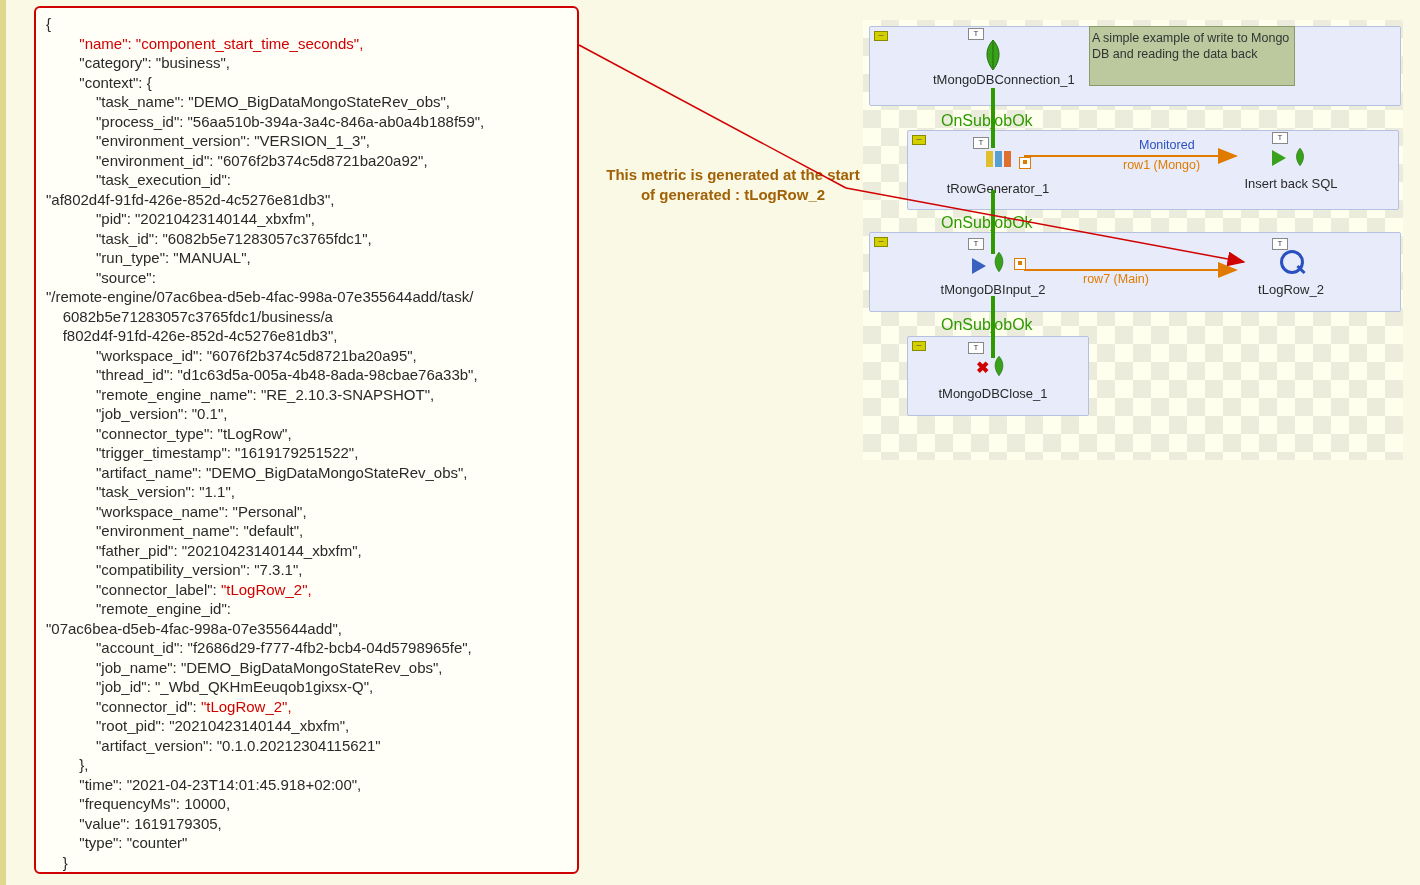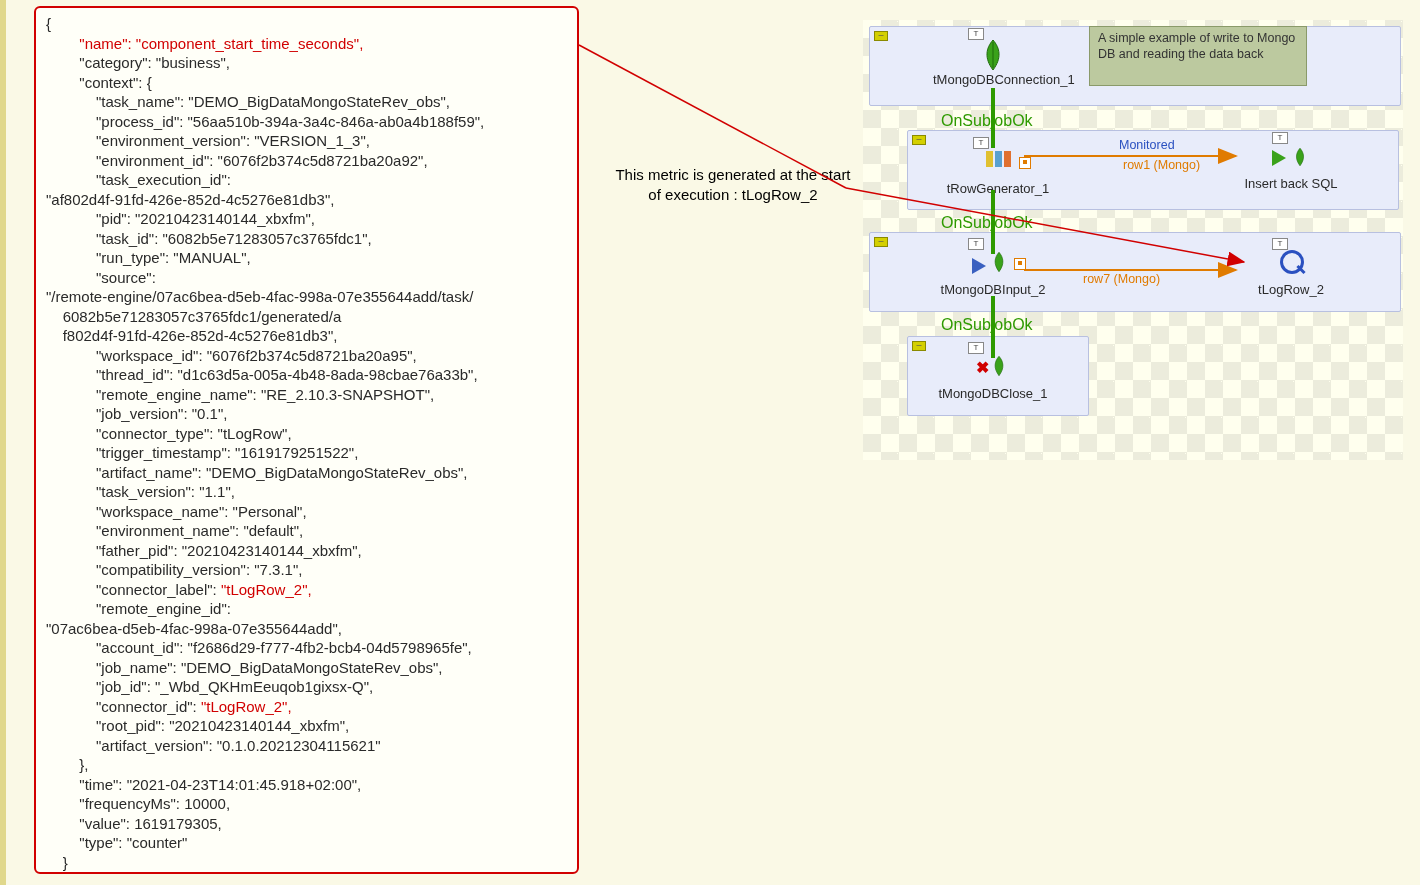--- a/index.html
+++ b/index.html
@@ -16,39 +16,39 @@
   }
   html,body{margin:0;padding:0;width:1420px;height:885px;font-family:Arial,Helvetica,sans-serif;background:#faf9e6}
   .page{position:relative;width:1420px;height:885px;overflow:hidden;border-left:6px solid #e0d88c;box-sizing:border-box}
 
   
   .json-panel{position:absolute;left:28px;top:6px;width:545px;height:868px;border:2px solid var(--red);border-radius:6px;background:#fffff8;padding:6px 10px;box-sizing:border-box;overflow:hidden}
   .json-panel pre{margin:0;white-space:pre-wrap;word-wrap:break-word;font-family:Arial,Helvetica,sans-serif;font-size:15px;line-height:1.3;color:#2a2a2a}
   .json-panel .hl{color:var(--red)}
 
   
-  .callout{position:absolute;left:572px;top:165px;width:310px;text-align:center;font-weight:normal;font-size:15px;line-height:1.3;color:#000000}
+  .callout{position:absolute;left:572px;top:165px;width:310px;text-align:center;font-weight:bold;font-size:15px;line-height:1.3;color:#a16207}
 
   
   .canvas{position:absolute;left:857px;top:20px;width:540px;height:440px;
     background-image:
       linear-gradient(45deg,var(--canvas-bg2) 25%,transparent 25%),
       linear-gradient(-45deg,var(--canvas-bg2) 25%,transparent 25%),
       linear-gradient(45deg,transparent 75%,var(--canvas-bg2) 75%),
       linear-gradient(-45deg,transparent 75%,var(--canvas-bg2) 75%);
     background-size:36px 36px;background-position:0 0,0 18px,18px -18px,-18px 0;
     background-color:var(--canvas-bg1)}
 
   
   .subjob{position:absolute;border:1px solid var(--box-border);background:var(--box-fill);border-radius:2px}
   .minus{position:absolute;left:4px;top:4px;width:12px;height:8px;background:#d4d000;border:1px solid #8a8a00;font-size:9px;line-height:7px;text-align:center;color:#555}
   .subjob-label{position:absolute;font-size:16px;color:var(--green)}
 
   
-  .comment{position:absolute;background:var(--comment-fill);border:1px solid #8a9a6a;font-size:12.5px;color:#333;padding:4px 8px;line-height:1.25}
+  .comment{position:absolute;background:var(--comment-fill);border:1px solid #8a9a6a;font-size:12.5px;color:#333;padding:4px 2px;line-height:1.25}
 
   
   .node{position:absolute;width:120px;text-align:center}
   .node .icon{margin:0 auto;width:34px;height:34px;position:relative}
   .node .glyph{position:absolute;left:-8px;top:-10px;width:14px;height:10px;border:1px solid #888;background:#fff;font-size:8px;line-height:9px;text-align:center;color:#444}
   .node .label{font-size:13px;color:#2a2a2a;margin-top:0}
   .node .badge{position:absolute;right:-16px;top:10px;width:10px;height:10px;border:1px solid var(--orange);background:#fff}
   .node .badge:after{content:"";position:absolute;left:3px;top:2px;width:4px;height:4px;background:var(--orange)}
 
   
@@ -91,21 +91,21 @@
 <span>            "process_id": "56aa510b-394a-3a4c-846a-ab0a4b188f59",</span>
 <span>            "environment_version": "VERSION_1_3",</span>
 <span>            "environment_id": "6076f2b374c5d8721ba20a92",</span>
 <span>            "task_execution_id":</span>
 <span>"af802d4f-91fd-426e-852d-4c5276e81db3",</span>
 <span>            "pid": "20210423140144_xbxfm",</span>
 <span>            "task_id": "6082b5e71283057c3765fdc1",</span>
 <span>            "run_type": "MANUAL",</span>
 <span>            "source":</span>
 <span>"/remote-engine/07ac6bea-d5eb-4fac-998a-07e355644add/task/</span>
-<span>    6082b5e71283057c3765fdc1/generated/a</span>
+<span>    6082b5e71283057c3765fdc1/business/a</span>
 <span>    f802d4f-91fd-426e-852d-4c5276e81db3",</span>
 <span>            "workspace_id": "6076f2b374c5d8721ba20a95",</span>
 <span>            "thread_id": "d1c63d5a-005a-4b48-8ada-98cbae76a33b",</span>
 <span>            "remote_engine_name": "RE_2.10.3-SNAPSHOT",</span>
 <span>            "job_version": "0.1",</span>
 <span>            "connector_type": "tLogRow",</span>
 <span>            "trigger_timestamp": "1619179251522",</span>
 <span>            "artifact_name": "DEMO_BigDataMongoStateRev_obs",</span>
 <span>            "task_version": "1.1",</span>
 <span>            "workspace_name": "Personal",</span>
@@ -124,21 +124,21 @@
 <span>        },</span>
 <span>        "time": "2021-04-23T14:01:45.918+02:00",</span>
 <span>        "frequencyMs": 10000,</span>
 <span>        "value": 1619179305,</span>
 <span>        "type": "counter"</span>
 <span>    }</span></pre>
   </div>
 
   <div class="callout">
     <span>This metric is generated at the start</span><br>
-    <span>of execution : tLogRow_2</span>
+    <span>of generated : tLogRow_2</span>
   </div>
 
   <div class="canvas">
 
     <div class="subjob" style="left:6px;top:6px;width:530px;height:78px">
       <div class="minus">–</div>
     </div>
 
     <div class="comment" style="left:226px;top:6px;width:200px;height:50px">
       <span>A simple example of write to Mongo DB and reading the data back</span>
@@ -178,21 +178,21 @@
         <div class="glyph" style="left:-2px">T</div>
         <div class="insert-ico">
           <div class="arrow"></div>
           <div class="leafmini"><svg width="20" height="26" viewBox="0 0 34 34">
                 <path class="leafpath" d="M17 2 C10 10 8 20 17 32 C26 20 24 10 17 2 Z"></path>
               </svg></div>
         </div>
       </div>
       <div class="label">Insert back SQL</div>
     </div>
-    <div class="edge-label" style="left:256px;top:118px;color:var(--blue)">Monitored</div>
+    <div class="edge-label" style="left:276px;top:118px;color:var(--blue)">Monitored</div>
     <div class="edge-label" style="left:260px;top:138px;color:var(--orange)">row1 (Mongo)</div>
     <div class="subjob-label" style="left:78px;top:194px">OnSubjobOk</div>
 
     <div class="subjob" style="left:6px;top:212px;width:530px;height:78px">
       <div class="minus">–</div>
     </div>
 
     <div class="node" style="left:70px;top:228px">
       <div class="icon">
         <div class="glyph">T</div>
@@ -210,21 +210,21 @@
     <div class="node" style="left:368px;top:228px">
       <div class="icon">
         <div class="glyph" style="left:-2px">T</div>
         <div class="magnify">
             <div class="circle"></div>
             <div class="handle"></div>
           </div>
       </div>
       <div class="label">tLogRow_2</div>
     </div>
-    <div class="edge-label" style="left:220px;top:252px;color:var(--orange)">row7 (Mongo)</div>
+    <div class="edge-label" style="left:220px;top:252px;color:var(--orange)">row7 (Main)</div>
     <div class="subjob-label" style="left:78px;top:296px">OnSubjobOk</div>
 
     <div class="subjob" style="left:44px;top:316px;width:180px;height:78px">
       <div class="minus">–</div>
     </div>
 
     <div class="node" style="left:70px;top:332px">
       <div class="icon">
         <div class="glyph">T</div>
         <div class="db-arrow">

